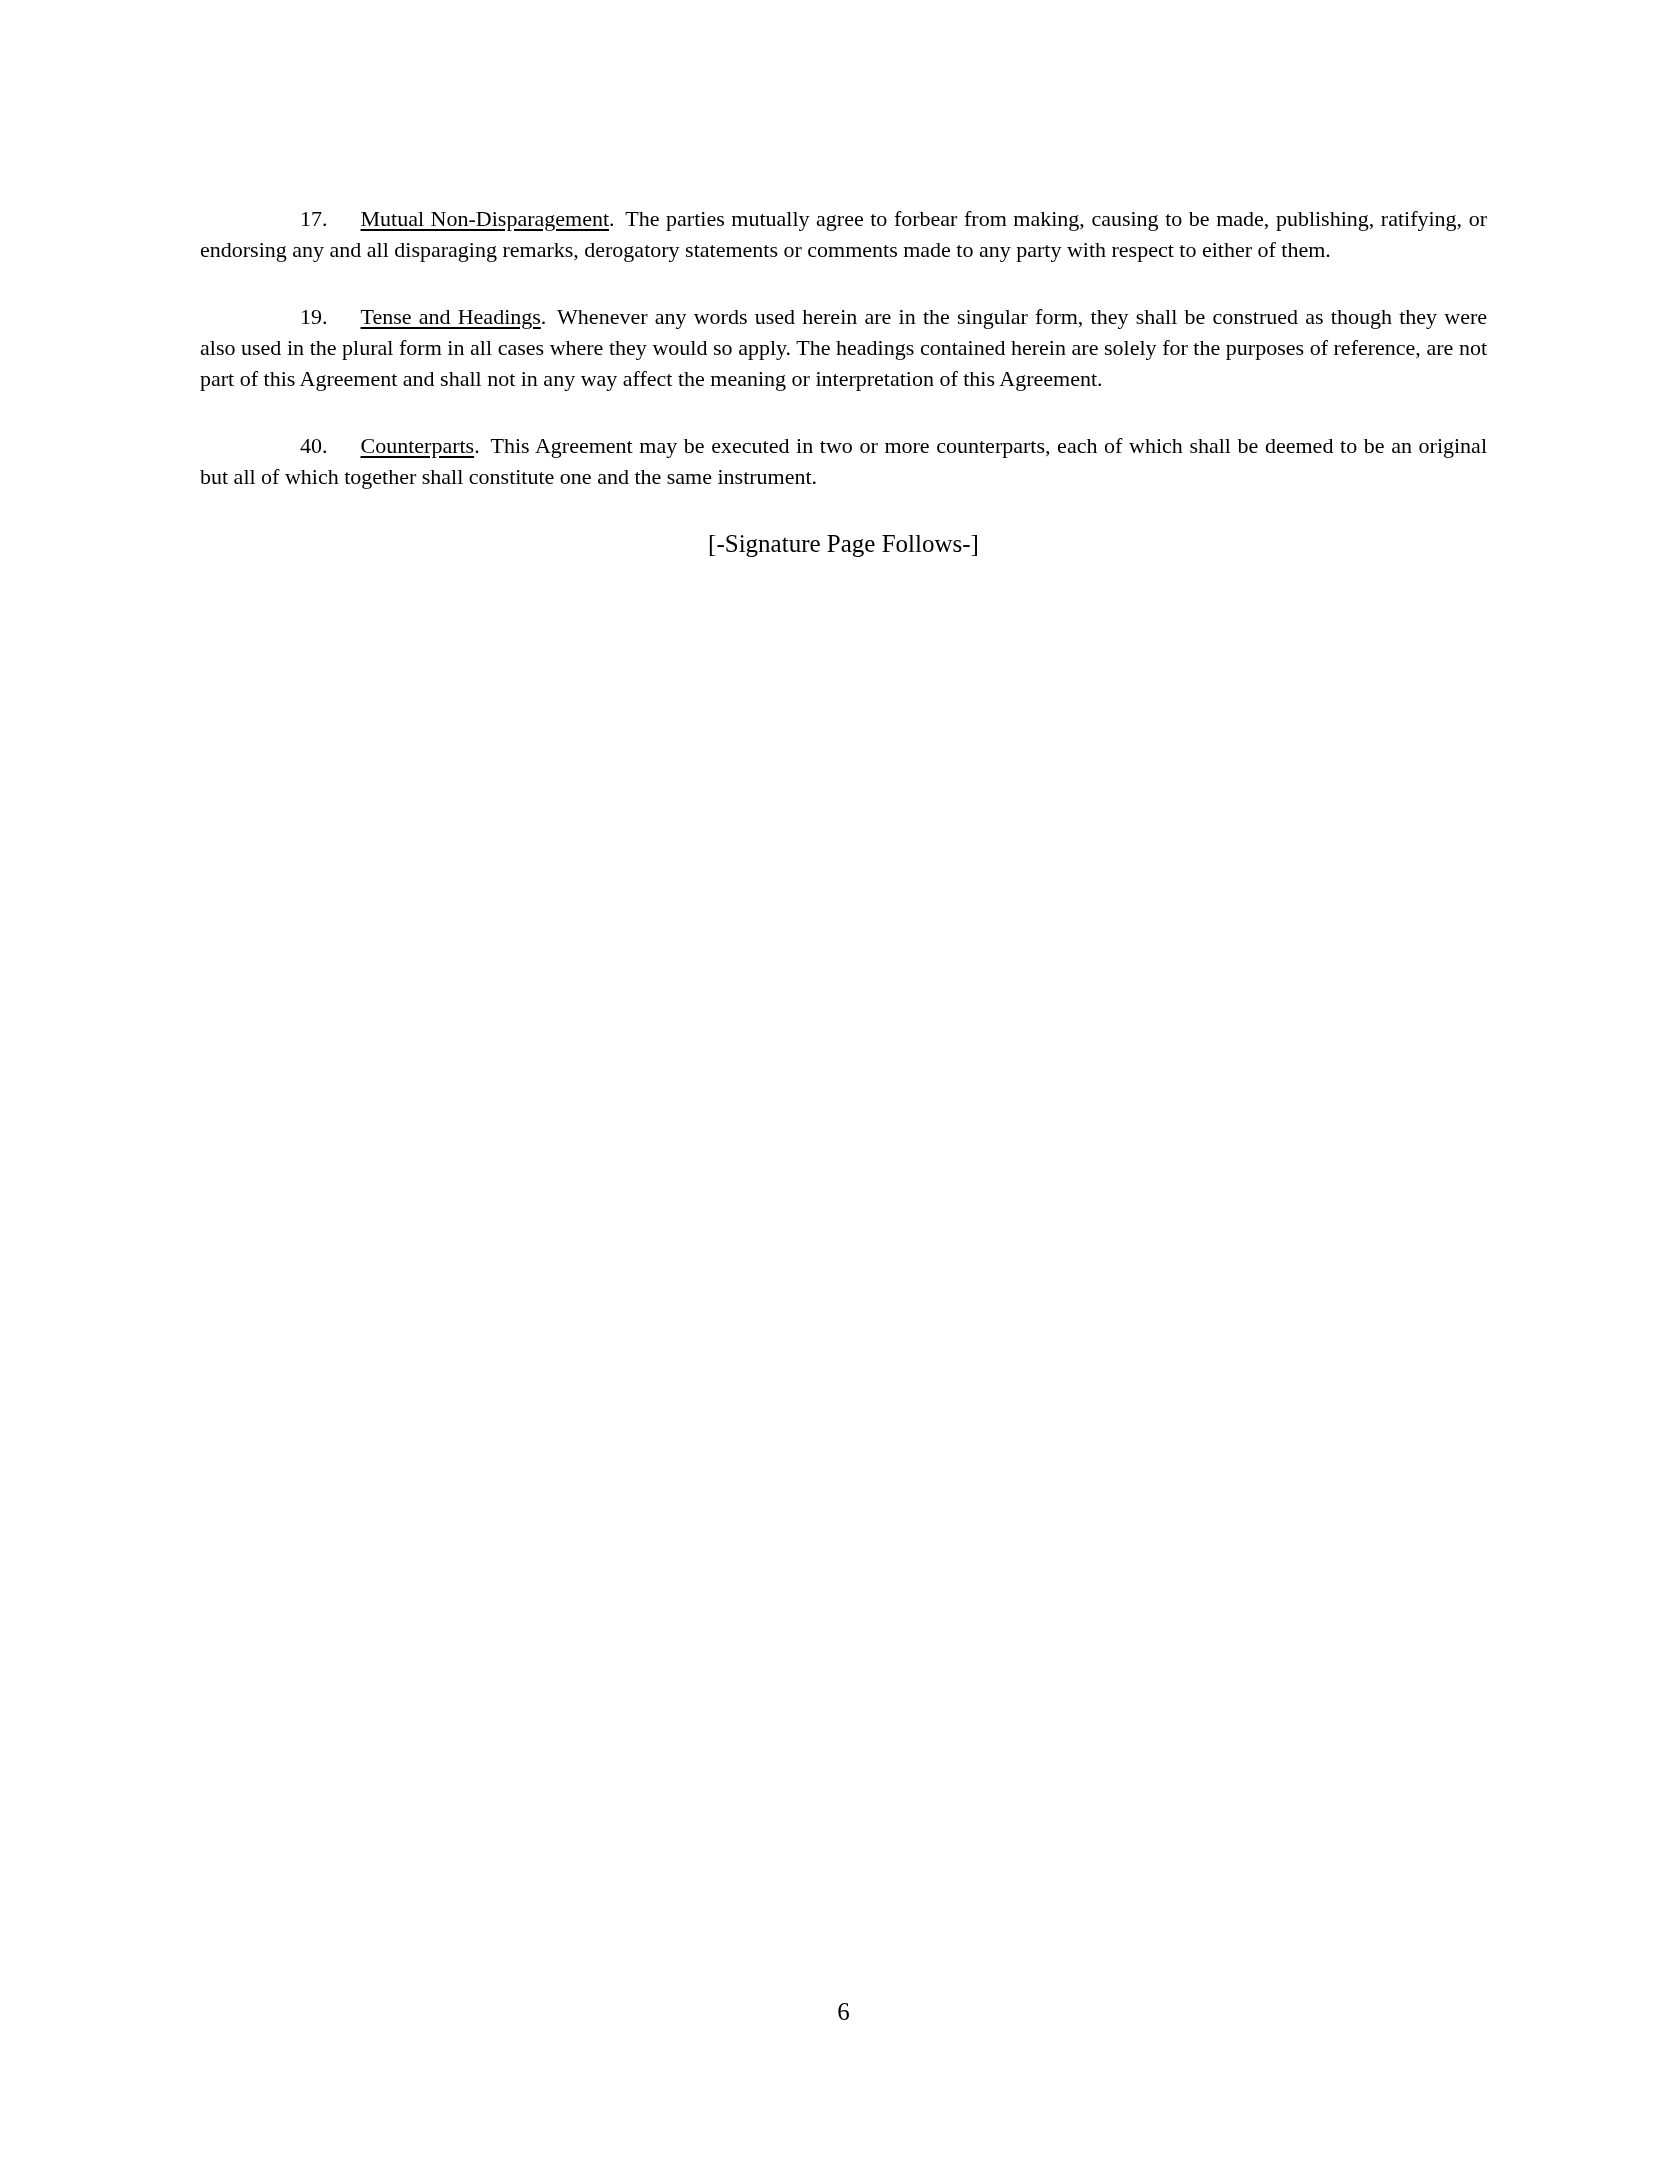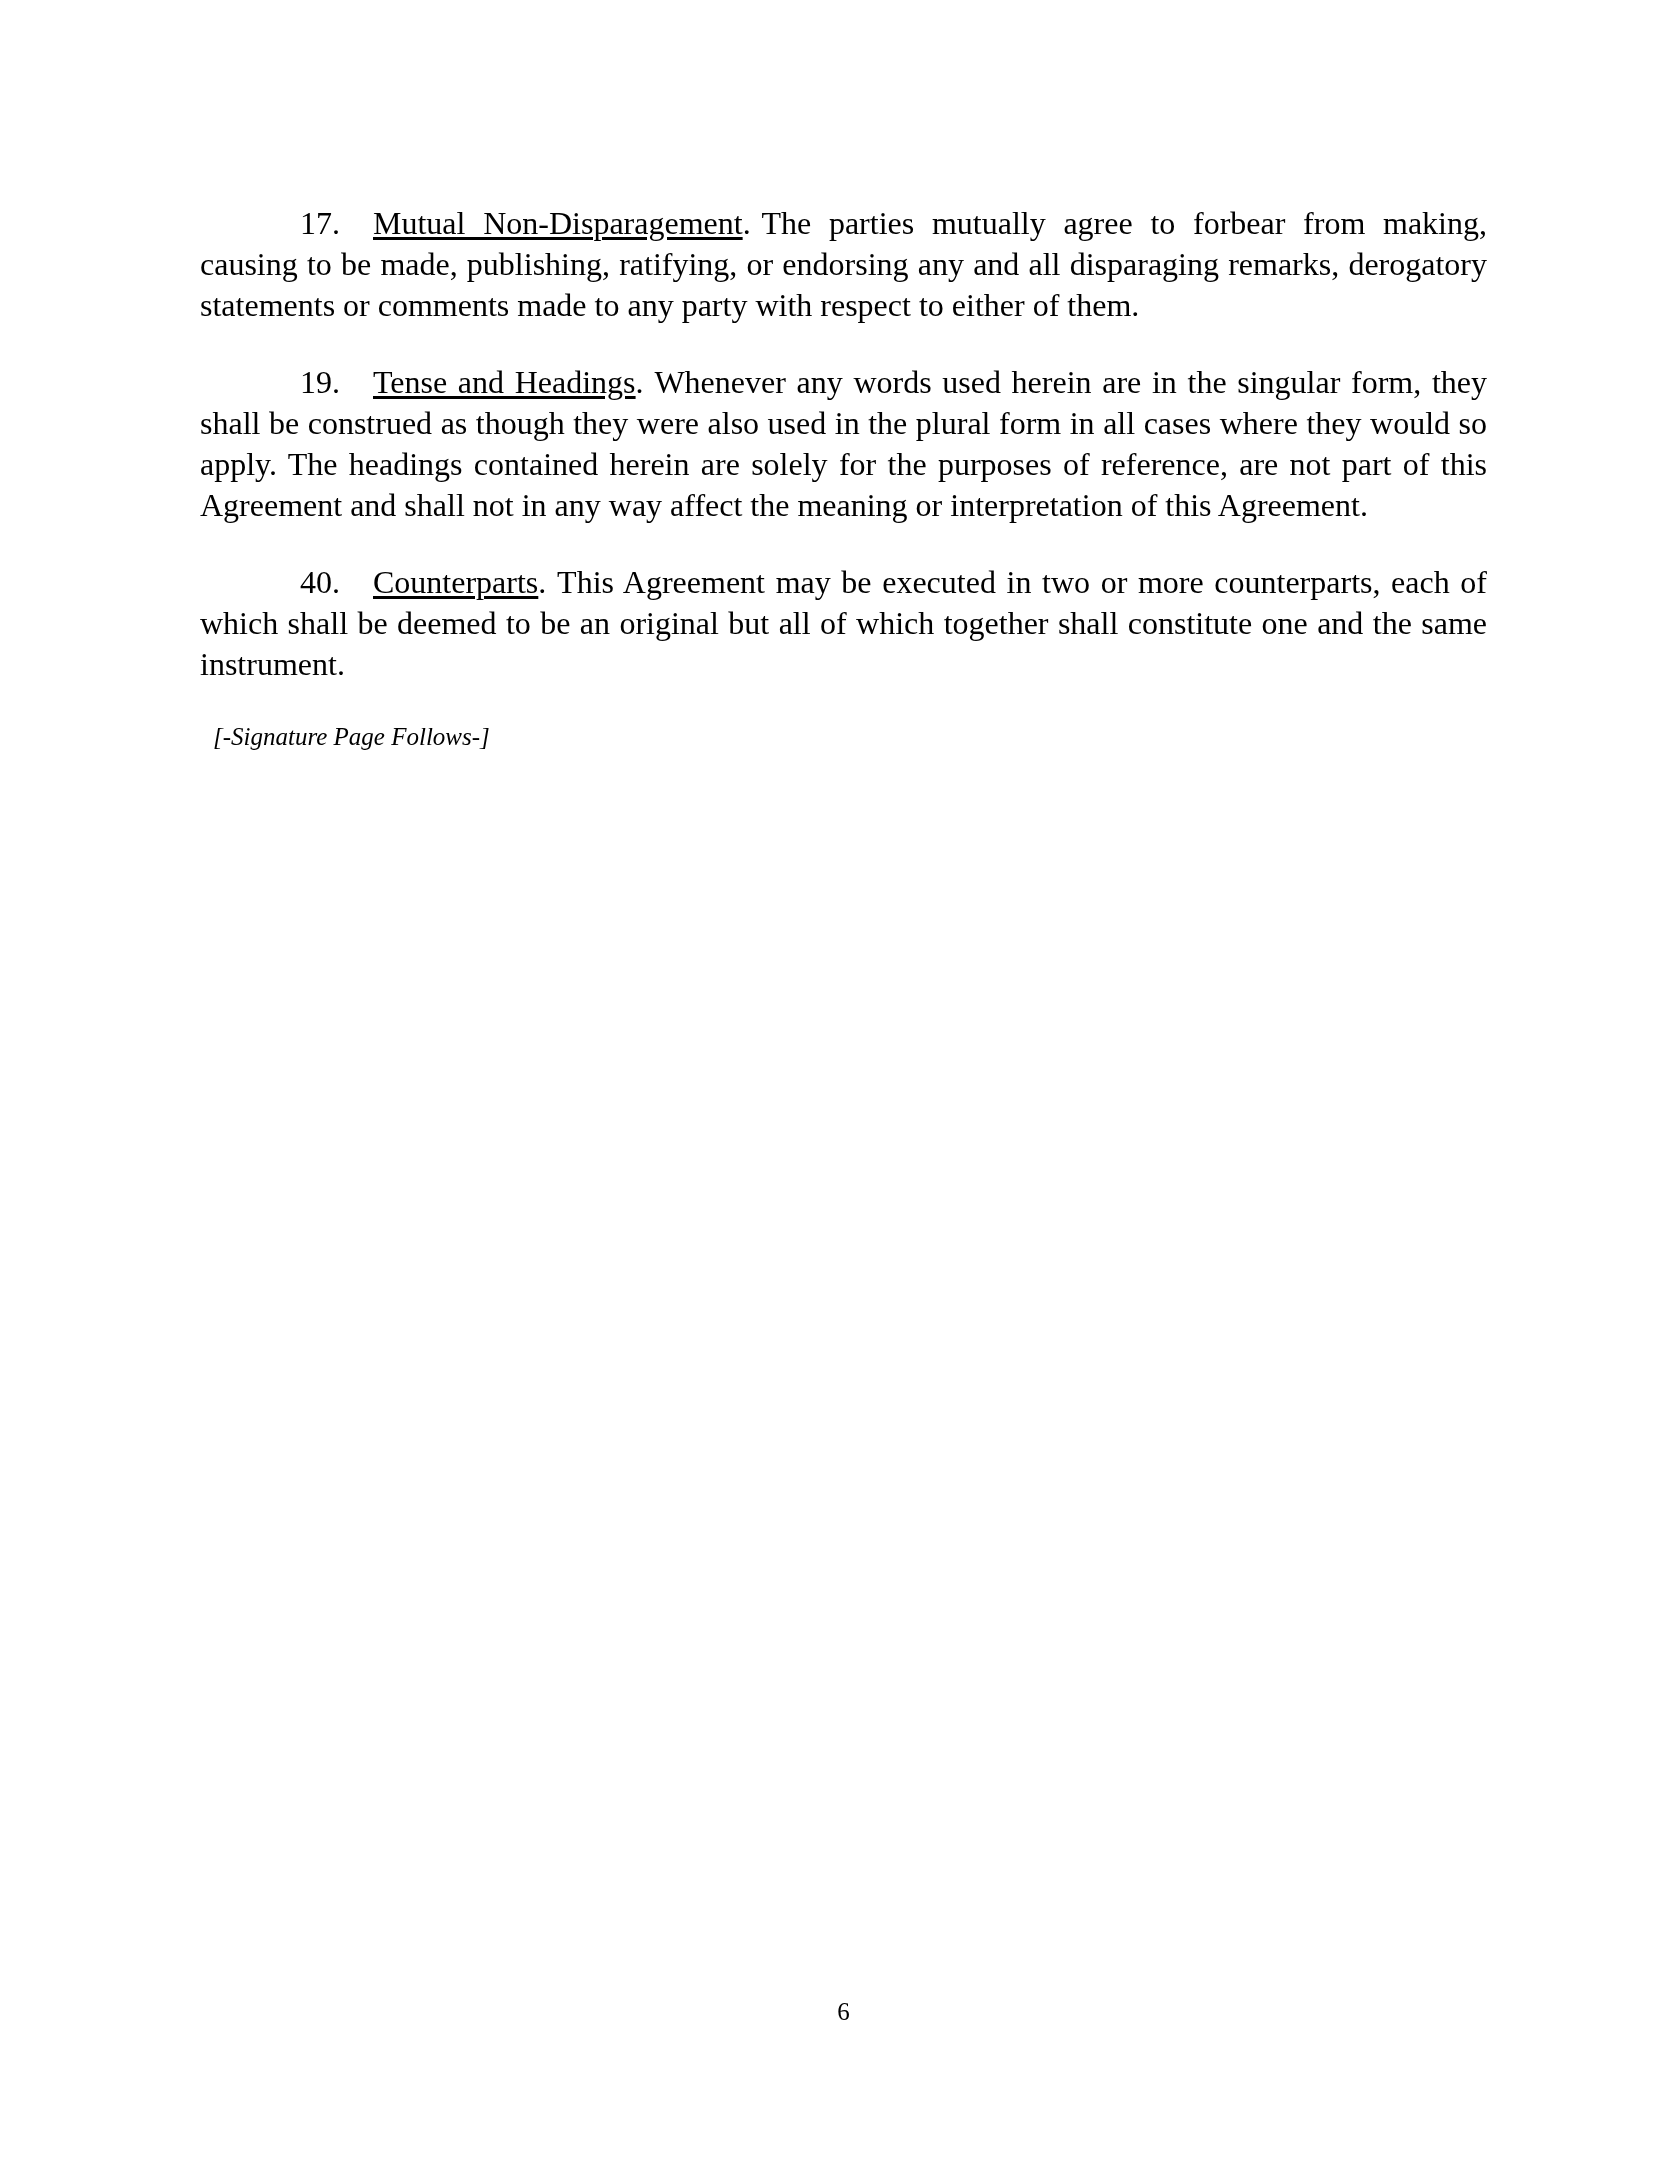--- a/index.html
+++ b/index.html
@@ -15,44 +15,43 @@
     background: #ffffff;
     overflow: hidden;
   }
   .content {
     position: absolute;
     top: 203px;
     left: 200px;
     width: 1287px;
   }
   .clause {
-    font-size: 32px;
-    line-height: 41px;
+    font-size: 22px;
+    line-height: 31px;
     text-align: justify;
     text-justify: inter-word;
     text-indent: 100px;
     margin-bottom: 36px;
   }
   .clause-number { }
   .tab-spacer {
     display: inline-block;
     width: 33px;
   }
   .clause-heading {
     text-decoration: underline;
     text-underline-offset: 2.7px;
   }
   .clause-text {
     margin-left: 10.8px; 
   }
   .signature-note {
     font-size: 25px;
     line-height: 31px;
-    font-style: italic;
-    text-align: left;
+    text-align: center;
     text-indent: 0;
     margin: 13px;
   }
   .page-footer {
     position: absolute;
     top: 1996px;
     left: 200px;
     width: 1287px;
     text-align: center;
   }

